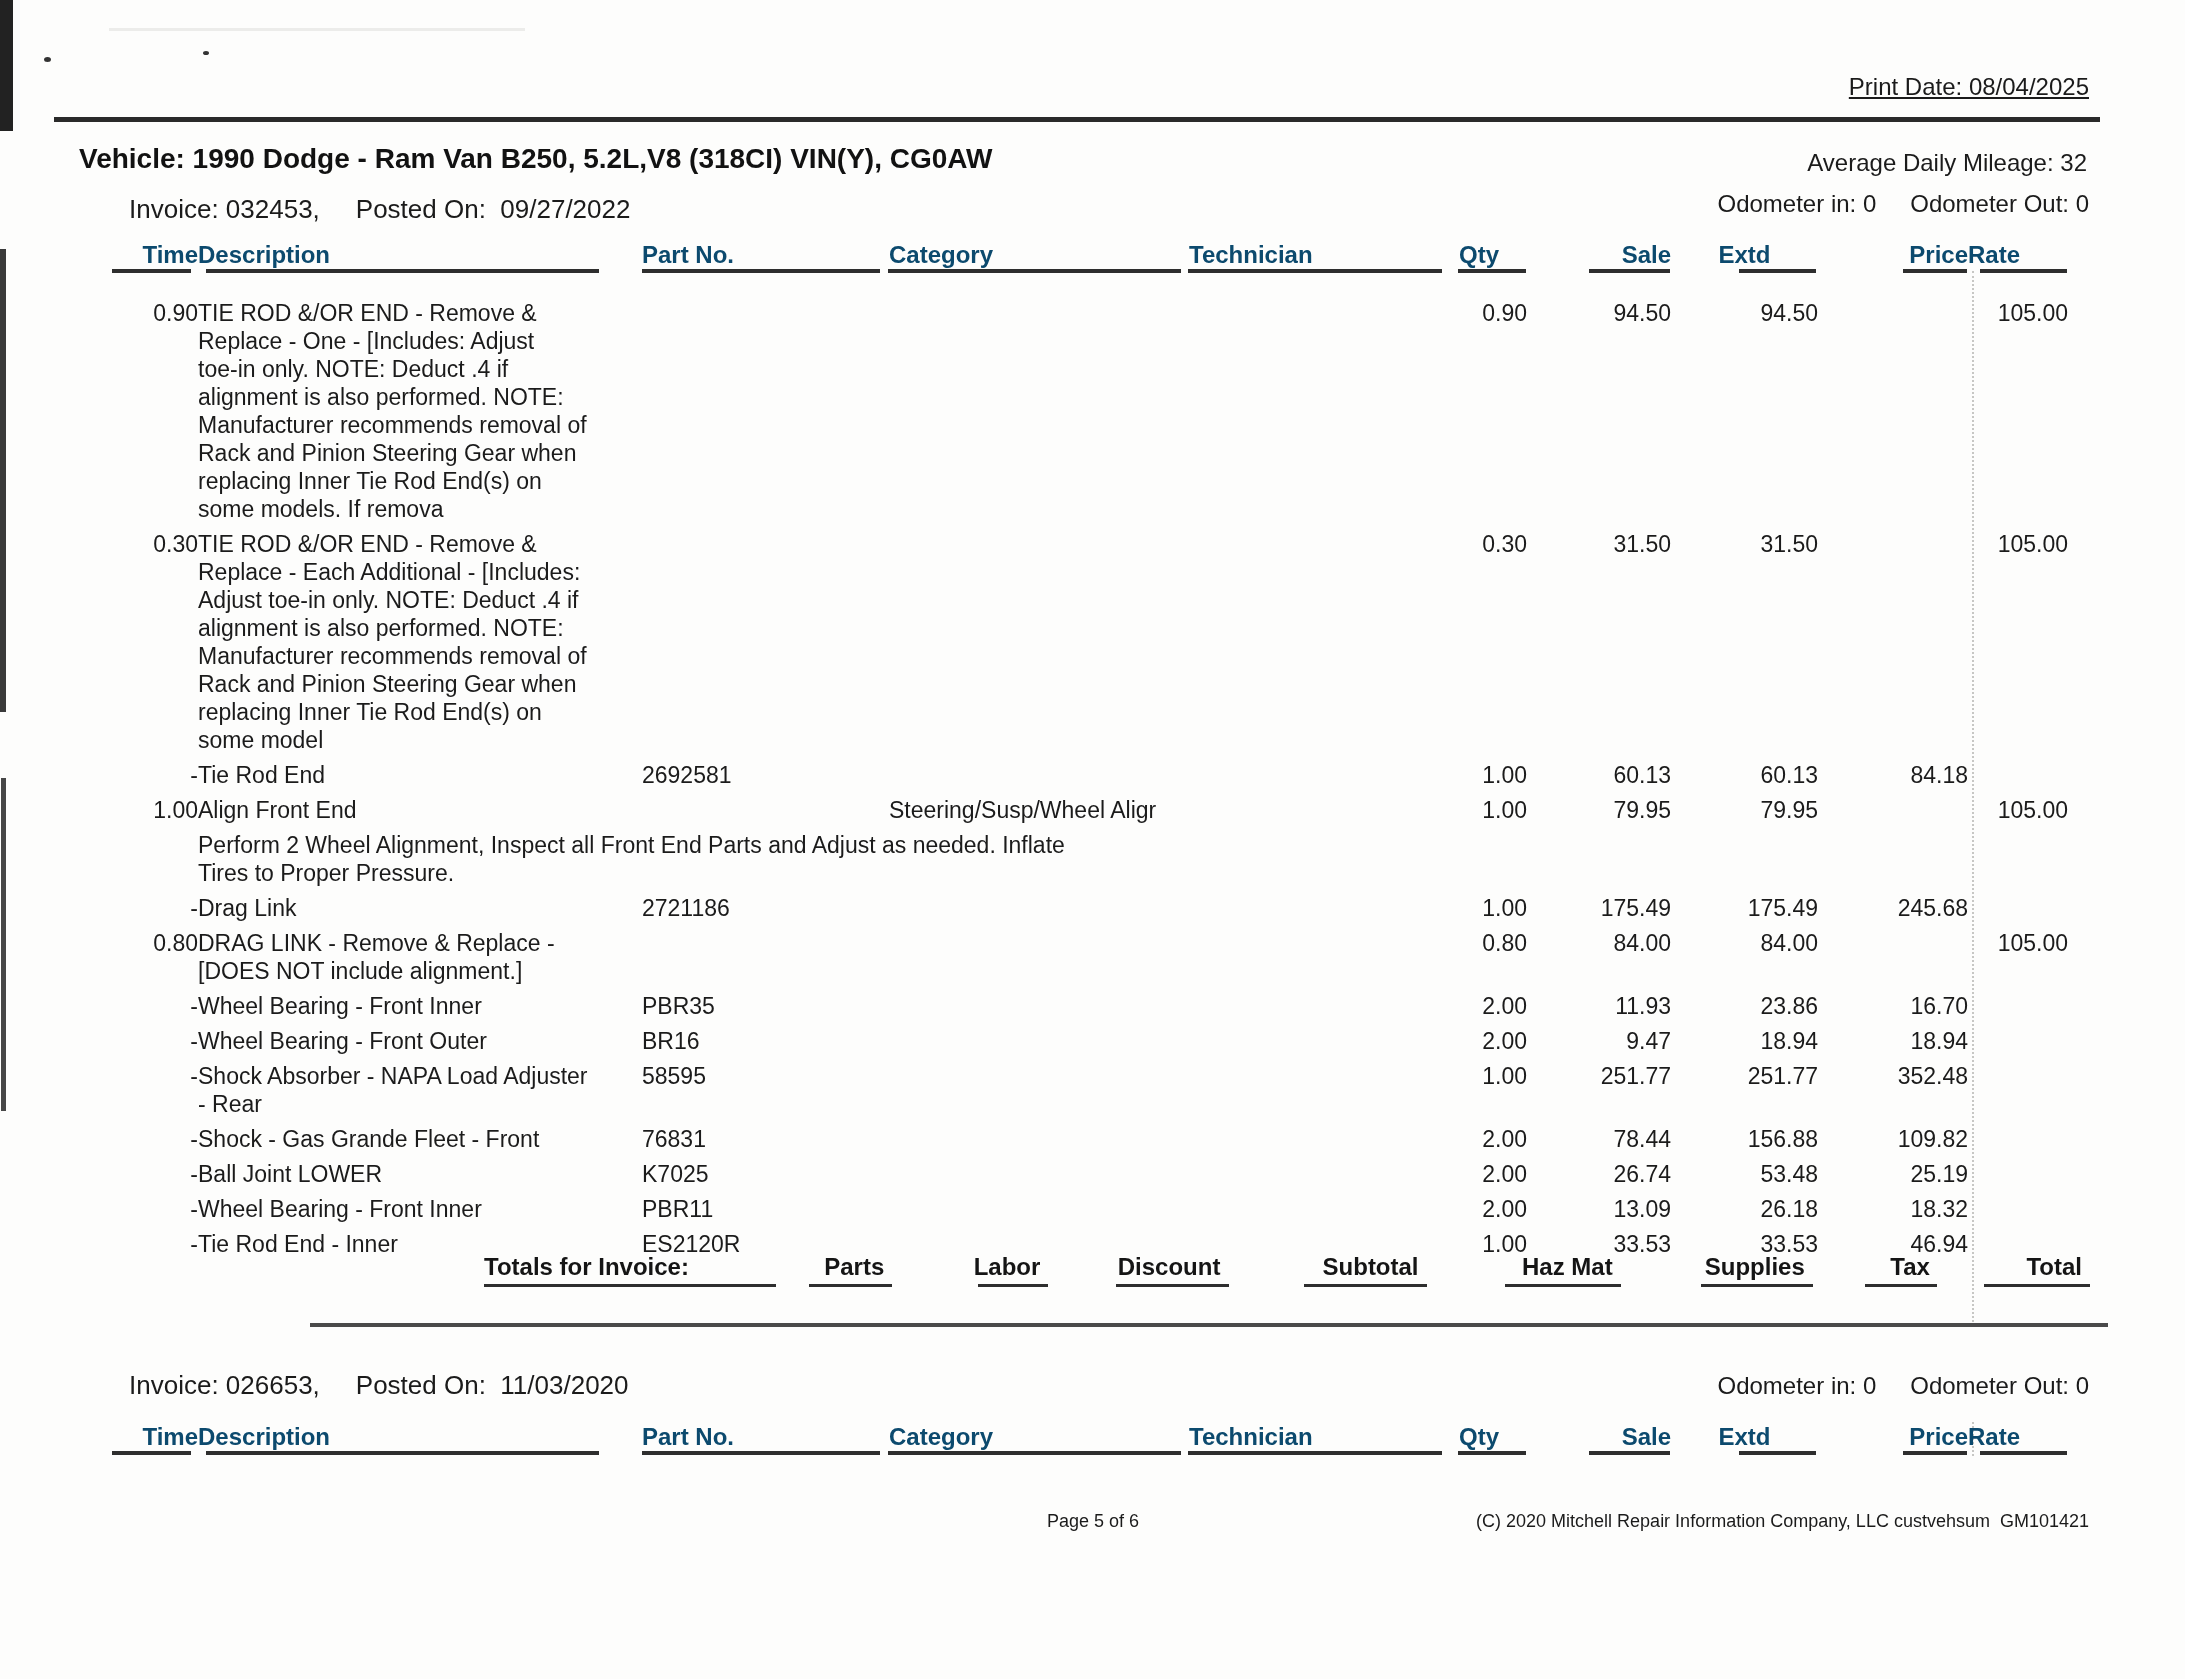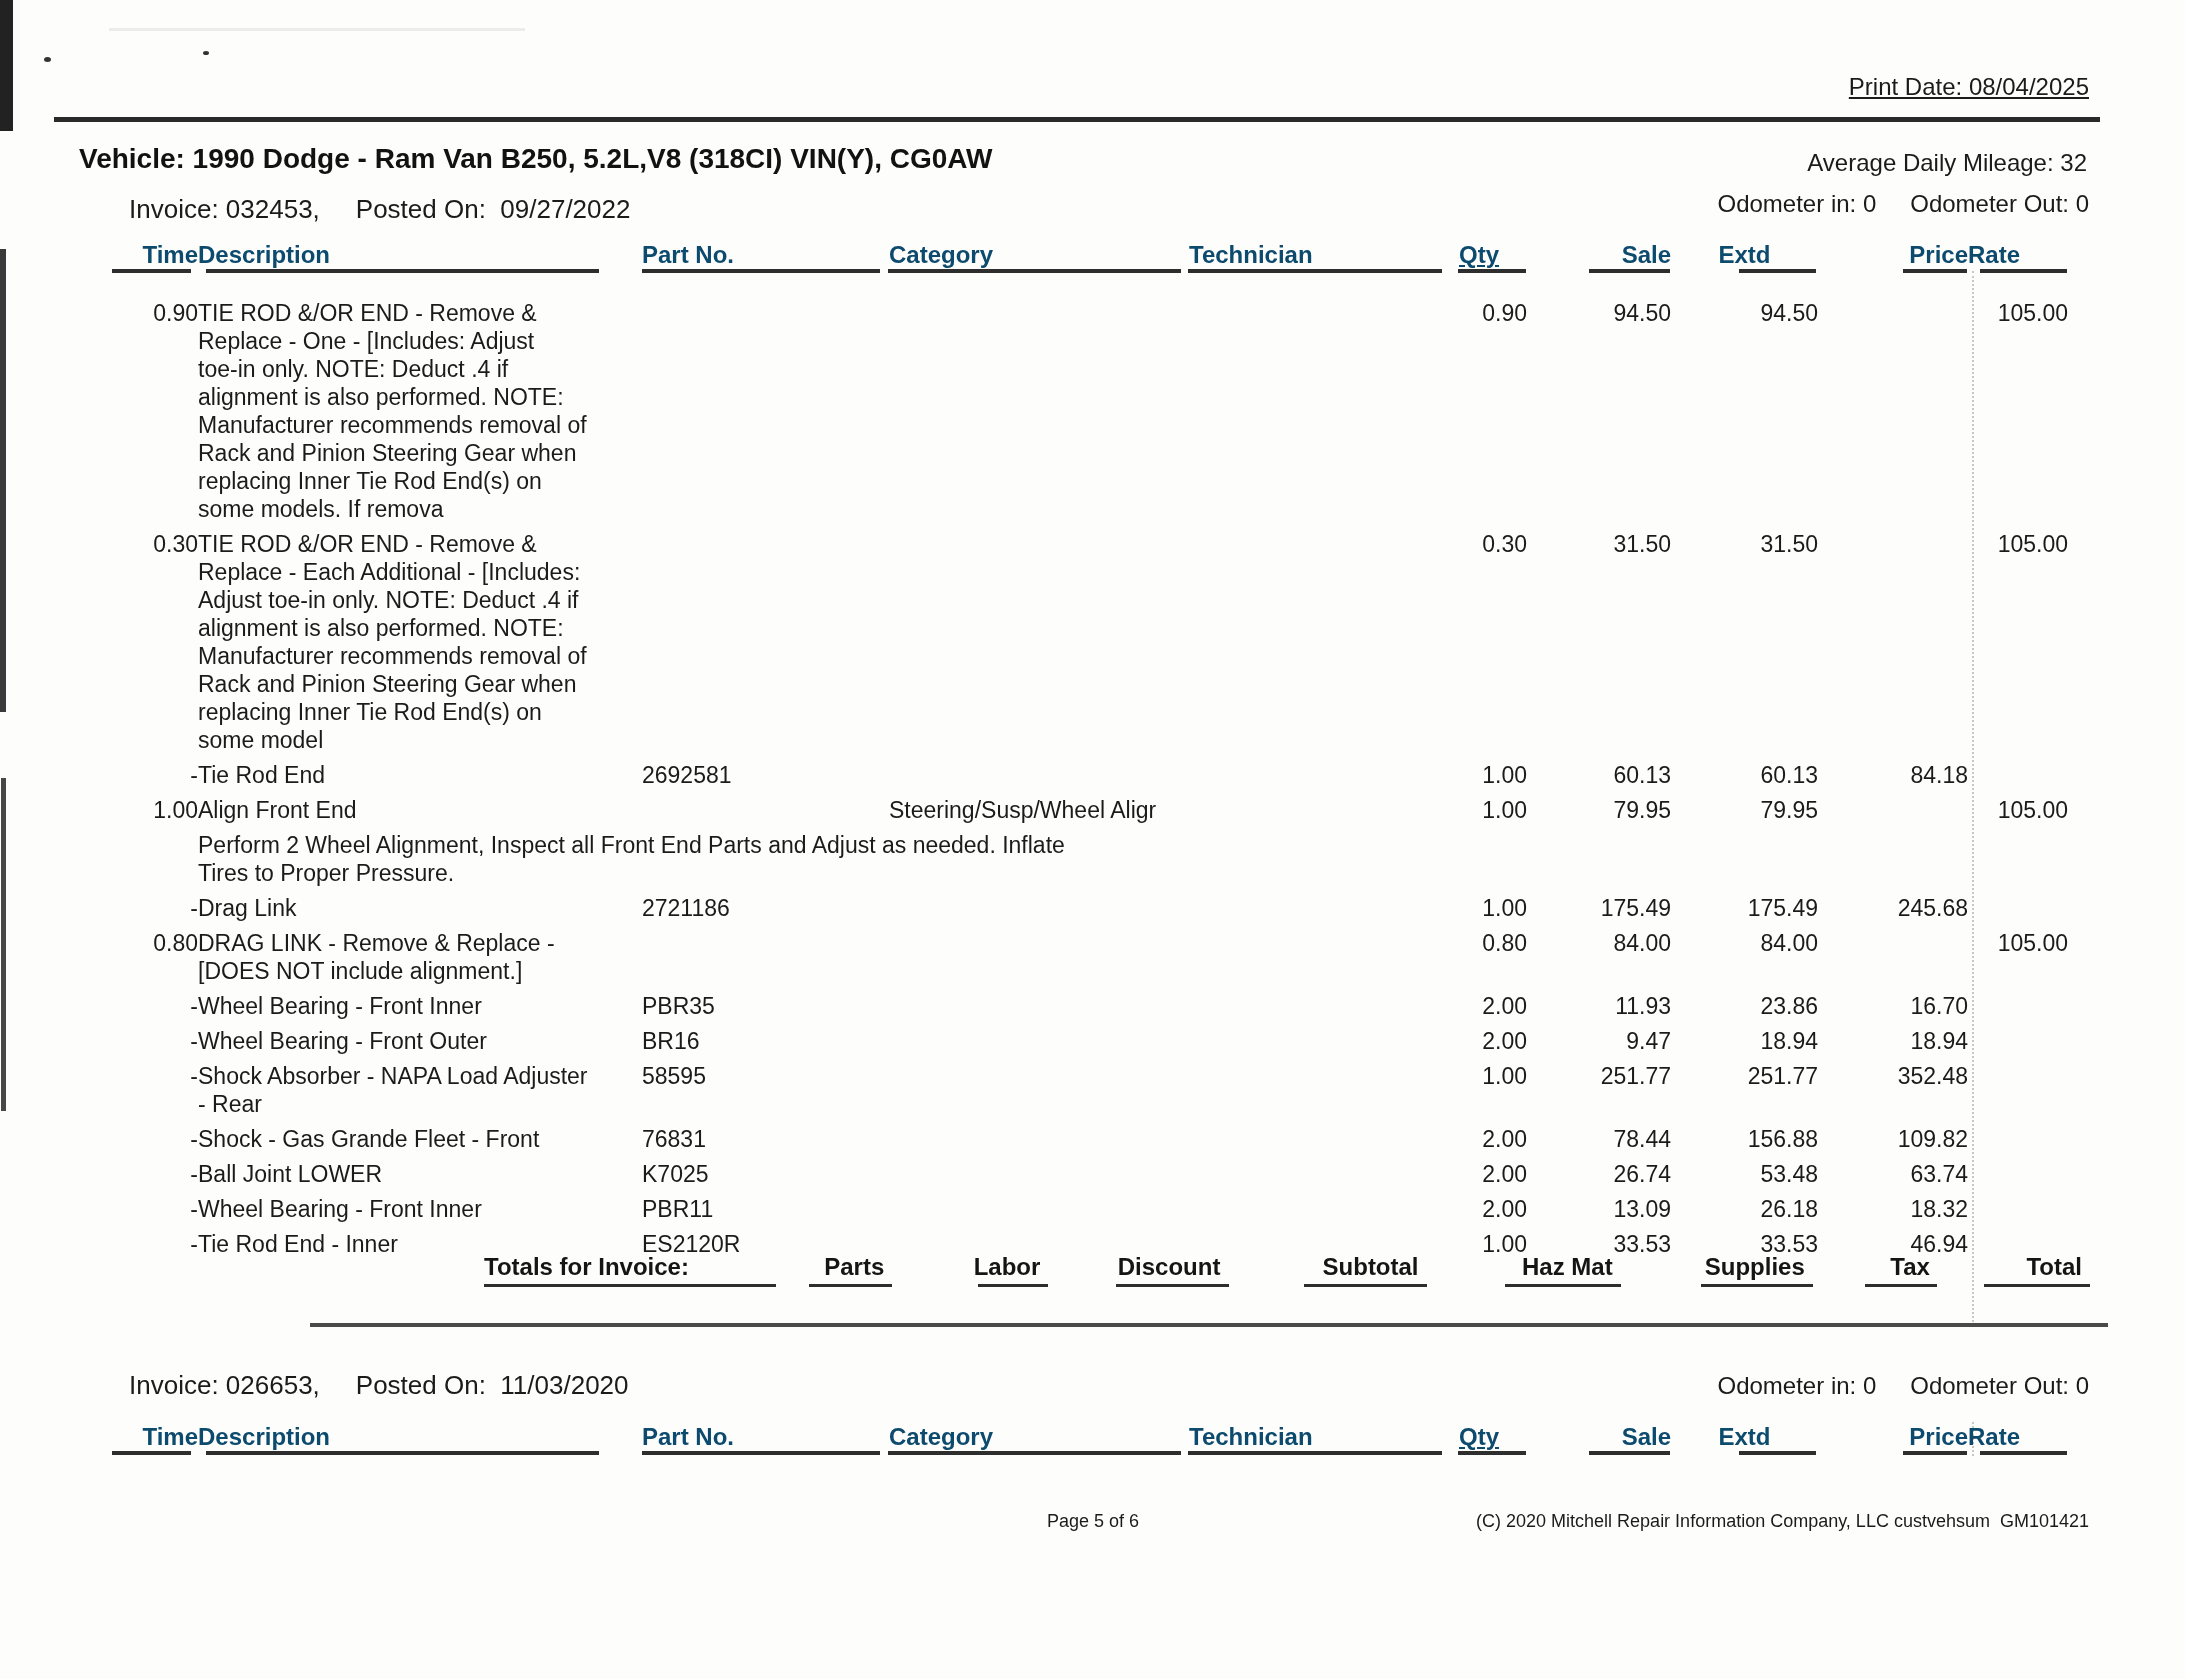--- a/index.html
+++ b/index.html
@@ -38,21 +38,21 @@
   }
   table.items.second{top:1418px;}
   table.items th{
     font-size:24px;font-weight:bold;color:#0c4a6e;
     height:57px;vertical-align:top;padding:6px 0 0 0;line-height:26px;
   }
   table.items td{vertical-align:top;padding:0 0 7px 0;}
   th.h-time{text-align:right;padding-right:7px;}
   th.h-desc{text-align:left;padding-left:8px;margin-top:30px;}
   th.h-part,th.h-cat,th.h-tech{text-align:left;}
-  th.h-qty{text-align:left;padding-left:4px;text-decoration:underline;}
+  th.h-qty{text-align:left;padding-left:4px;}
   th.h-sale{text-align:right;padding-right:22px;}
   th.h-extd{text-align:center;padding-right:23px;margin-top:24px;}
   th.h-price{text-align:right;padding-right:4px;}
   th.h-rate{text-align:left;padding-left:13px;}
   td.c-time{text-align:right;padding-right:3px;}
   td.c-desc{padding-left:8px;white-space:pre-line;}
   td.c-part,td.c-cat{white-space:pre;overflow:hidden;}
   td.c-num{text-align:right;padding-right:3px;}
   td.c-note{padding-left:32px;white-space:pre-line;}
   
@@ -287,21 +287,21 @@
       </tr>
       <tr>
         <td class="c-time">-</td>
         <td class="c-desc">Ball Joint LOWER</td>
         <td class="c-part">K7025</td>
         <td class="c-cat"></td>
         <td class="c-tech"></td>
         <td class="c-num">2.00</td>
         <td class="c-num">26.74</td>
         <td class="c-num">53.48</td>
-        <td class="c-num">63.74</td>
+        <td class="c-num">25.19</td>
         <td class="c-num"></td>
       </tr>
       <tr>
         <td class="c-time">-</td>
         <td class="c-desc">Wheel Bearing - Front Inner</td>
         <td class="c-part">PBR11</td>
         <td class="c-cat"></td>
         <td class="c-tech"></td>
         <td class="c-num">2.00</td>
         <td class="c-num">13.09</td>

